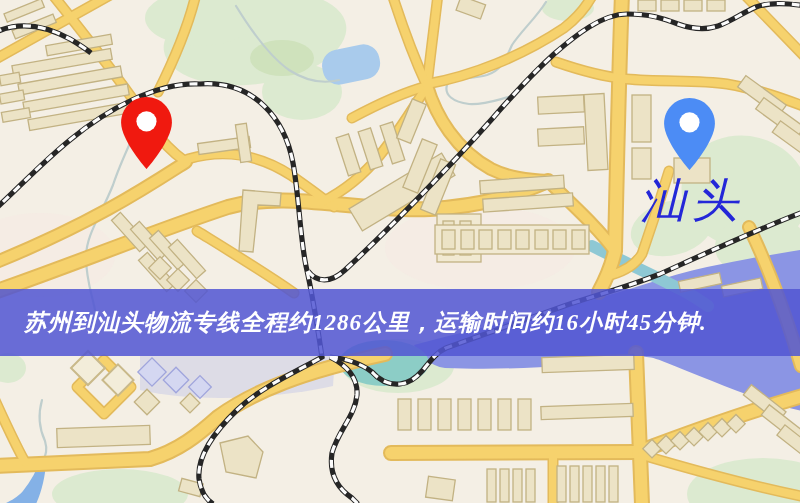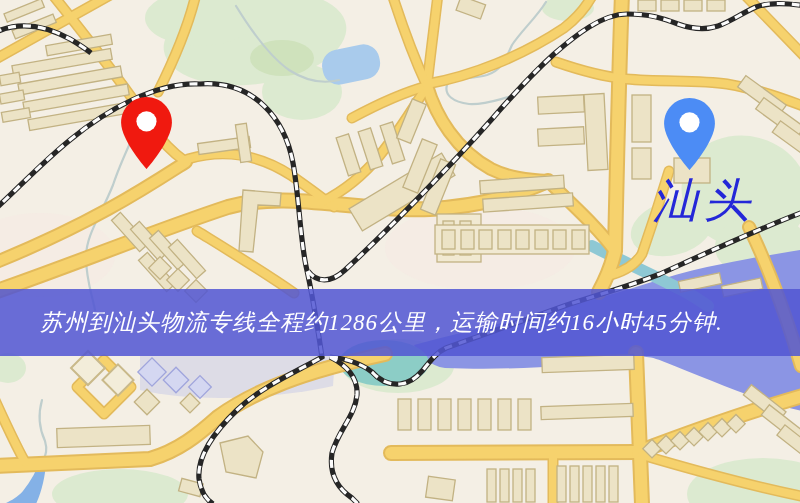--- a/index.html
+++ b/index.html
@@ -35,35 +35,35 @@
   
   .banner{
     position:absolute;left:0;top:289px;width:800px;height:67px;
     background:var(--banner-bg,#5156d3);
     background:color-mix(in srgb, var(--banner-bg,#5156d3) 86%, transparent);
     display:flex;align-items:center;
   }
   .banner-text{
     color:var(--banner-text,#fff);
     font-size:23px;font-style:italic;letter-spacing:1px;
-    padding-left:40px;white-space:nowrap;
+    padding-left:24px;white-space:nowrap;font-weight:bold;
   }
 
   
   .pin{position:absolute;width:55px;height:72px;}
   .pin-suzhou{left:119px;top:97px;}
   .pin-shantou{left:662px;top:98px;}
 
   
   .city-label{
     position:absolute;font-size:46px;font-style:italic;
     letter-spacing:6px;line-height:1;white-space:nowrap;
   }
   .label-suzhou{left:86px;top:176px;color:var(--suzhou-label,#e10300);}
-  .label-shantou{left:640px;top:178px;color:var(--shantou-label,#2427d8);margin-left:12px;}
+  .label-shantou{left:640px;top:178px;color:var(--shantou-label,#2427d8);}
 </style>
 </head>
 <body>
 
 <div class="stage">
 
   <svg class="map-svg" viewBox="0 0 800 503" aria-hidden="true">
     <defs>
 
       <path id="r-main" d="M -6,292 C 75,264 152,232 228,207 C 290,190 350,212 430,209 C 485,206 518,194 548,181"></path>

